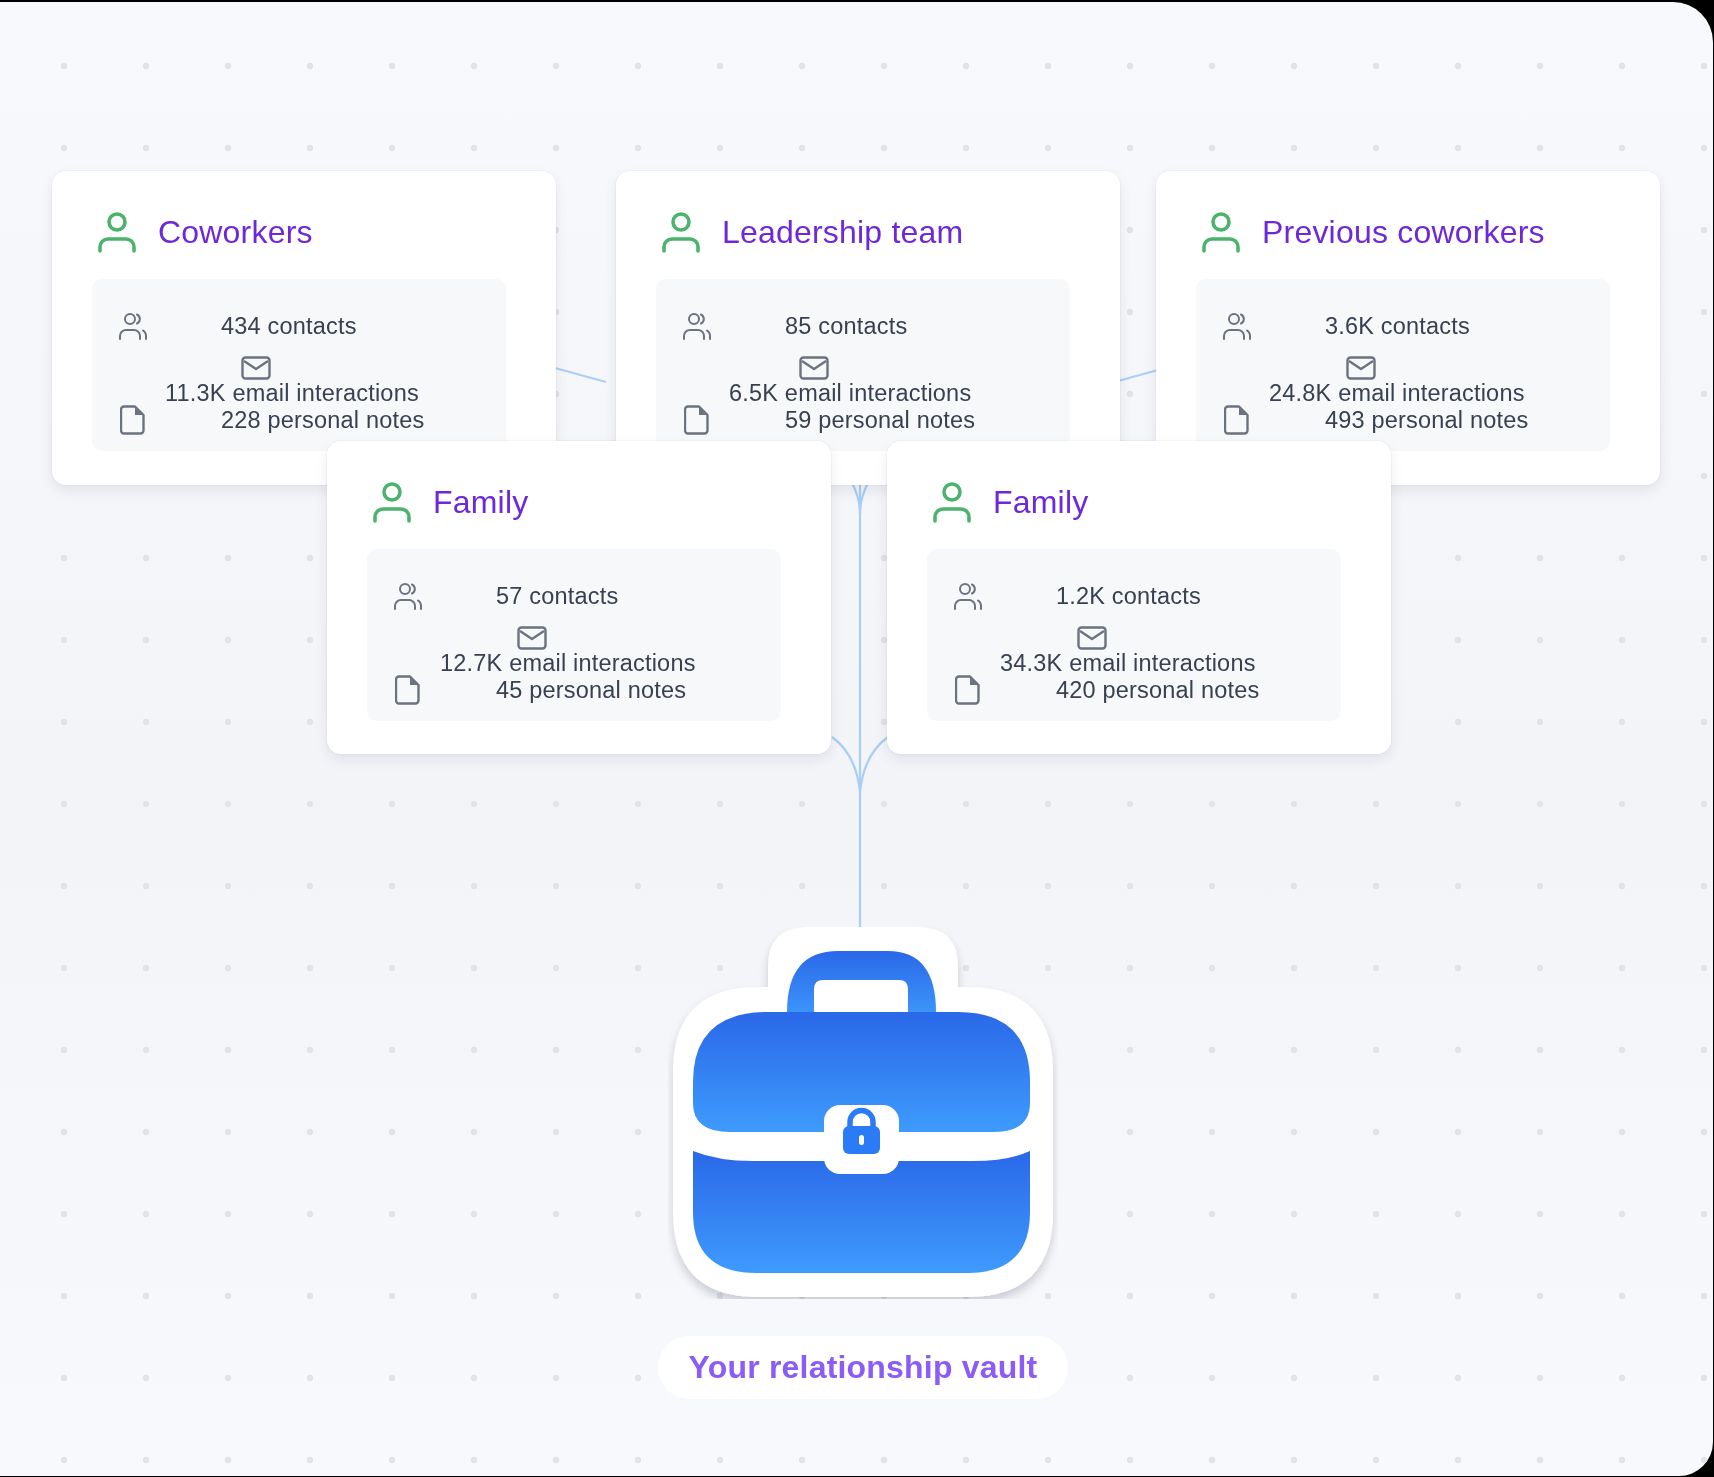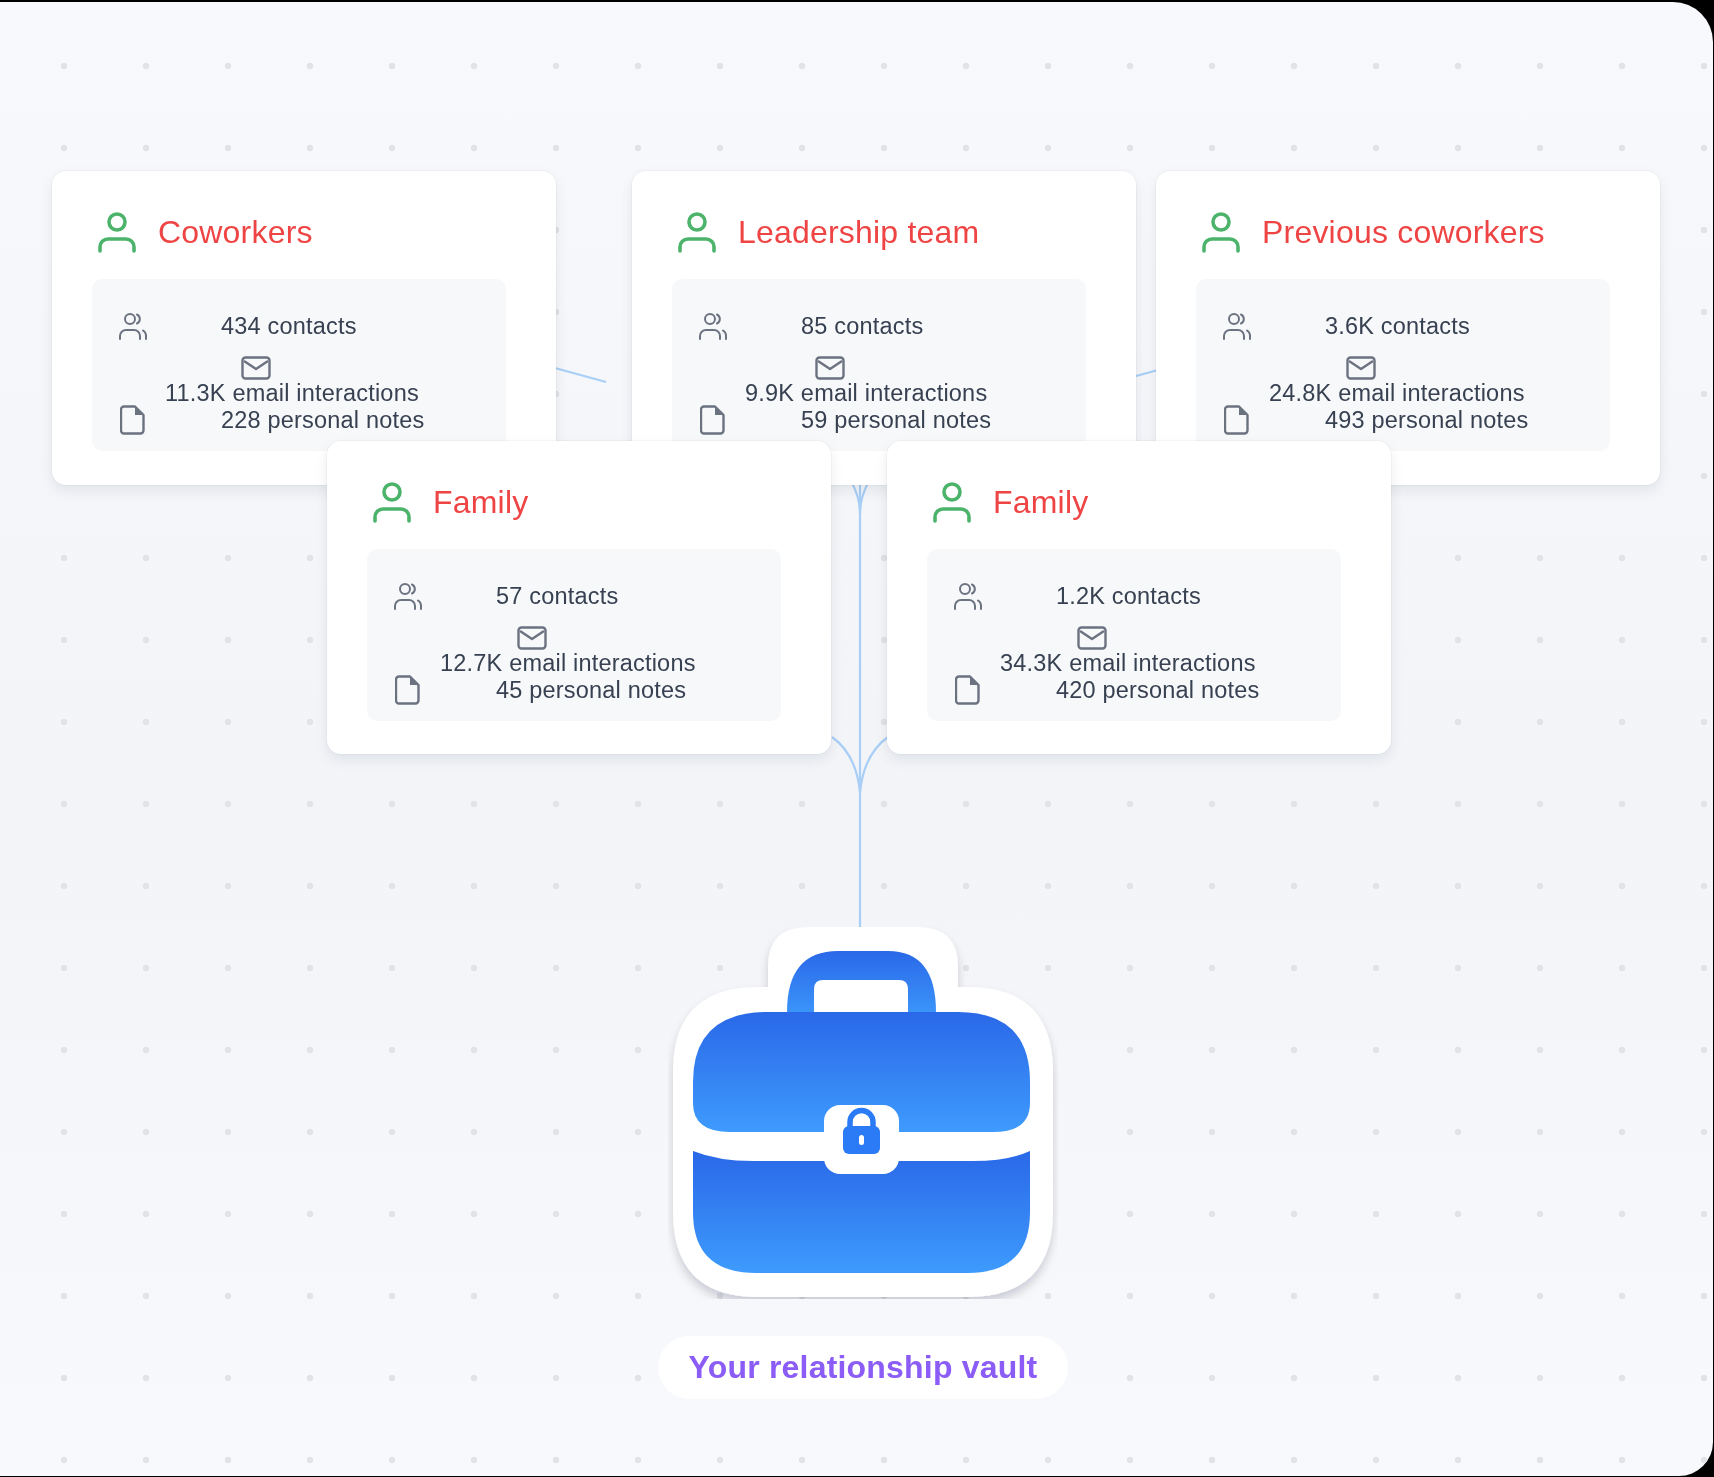--- a/index.html
+++ b/index.html
@@ -24,21 +24,21 @@
   .card {
     position: absolute; width: 504px; box-sizing: border-box;
     background: #ffffff; border-radius: 14px;
     box-shadow: 0 6px 14px rgba(17, 24, 39, 0.08), 0 0 0 1px rgba(17,24,39,0.03);
   }
   .card-head {
     position: absolute; left: 45px; top: 40px; height: 42px;
     display: flex; align-items: center;
   }
   .card-head .person { width: 40px; height: 42px; margin-right: 21px; }
-  .card-title { font-size: 32px; color: #ef4444; letter-spacing: 0.2px; white-space: nowrap; }
+  .card-title { font-size: 32px; color: #6d28d9; letter-spacing: 0.2px; white-space: nowrap; }
   .stats {
     position: absolute; left: 40px; top: 108px; width: 414px; height: 172px;
     background: #f7f8fa; border-radius: 10px;
   }
   .stat {
     position: absolute; left: 25px; height: 34px; display: flex; align-items: center;
   }
   .stat .ico { width: 32px; height: 32px; margin-right: 24px; display: flex; align-items: center; justify-content: center; }
   .stat .txt { font-size: 23.5px; color: #374151; white-space: nowrap; letter-spacing: 0.2px; margin-left: 48px; }
   .stat.s0 { top: 30px; }
@@ -106,21 +106,21 @@
           <svg width="26" height="30" viewBox="0 0 26 30">
               <path d="M4 1.5 h11 l8.5 8.5 v15.5 a3 3 0 0 1 -3 3 h-16.5 a3 3 0 0 1 -3 -3 v-21 a3 3 0 0 1 3 -3 z" fill="none" stroke="#6b7280" stroke-width="2.4" stroke-linejoin="round"></path>
               <path d="M15 1.5 v8.5 h8.5" fill="#6b7280"></path>
             </svg>
         </span>
         <span class="txt">228 personal notes</span>
       </div>
     </div>
   </div>
 
-  <div class="card" style="left:632px; top:169px; height:314px;text-align:right;">
+  <div class="card" style="left:616px; top:169px; height:314px;text-align:right;">
     <div class="card-head">
       <svg class="person" viewBox="0 0 40 42">
         <circle cx="20" cy="11" r="8" fill="none" stroke="#4cb36b" stroke-width="3.6"></circle>
         <path d="M3 40 V36 a8 8 0 0 1 8 -8 h18 a8 8 0 0 1 8 8 V40" fill="none" stroke="#4cb36b" stroke-width="3.6" stroke-linecap="round"></path>
       </svg>
       <span class="card-title">Leadership team</span>
     </div>
     <div class="stats">
       <div class="stat s0">
         <span class="ico">
@@ -133,21 +133,21 @@
         </span>
         <span class="txt">85 contacts</span>
       </div>
       <div class="stat s1">
         <span class="ico">
           <svg width="30" height="24" viewBox="0 0 30 24">
               <rect x="1.5" y="1.5" width="27" height="21" rx="3" fill="none" stroke="#6b7280" stroke-width="2.4"></rect>
               <path d="M3 5 L15 13 L27 5" fill="none" stroke="#6b7280" stroke-width="2.4" stroke-linejoin="round"></path>
             </svg>
         </span>
-        <span class="txt">9.9K email interactions</span>
+        <span class="txt">6.5K email interactions</span>
       </div>
       <div class="stat s2">
         <span class="ico">
           <svg width="26" height="30" viewBox="0 0 26 30">
               <path d="M4 1.5 h11 l8.5 8.5 v15.5 a3 3 0 0 1 -3 3 h-16.5 a3 3 0 0 1 -3 -3 v-21 a3 3 0 0 1 3 -3 z" fill="none" stroke="#6b7280" stroke-width="2.4" stroke-linejoin="round"></path>
               <path d="M15 1.5 v8.5 h8.5" fill="#6b7280"></path>
             </svg>
         </span>
         <span class="txt">59 personal notes</span>
       </div>

